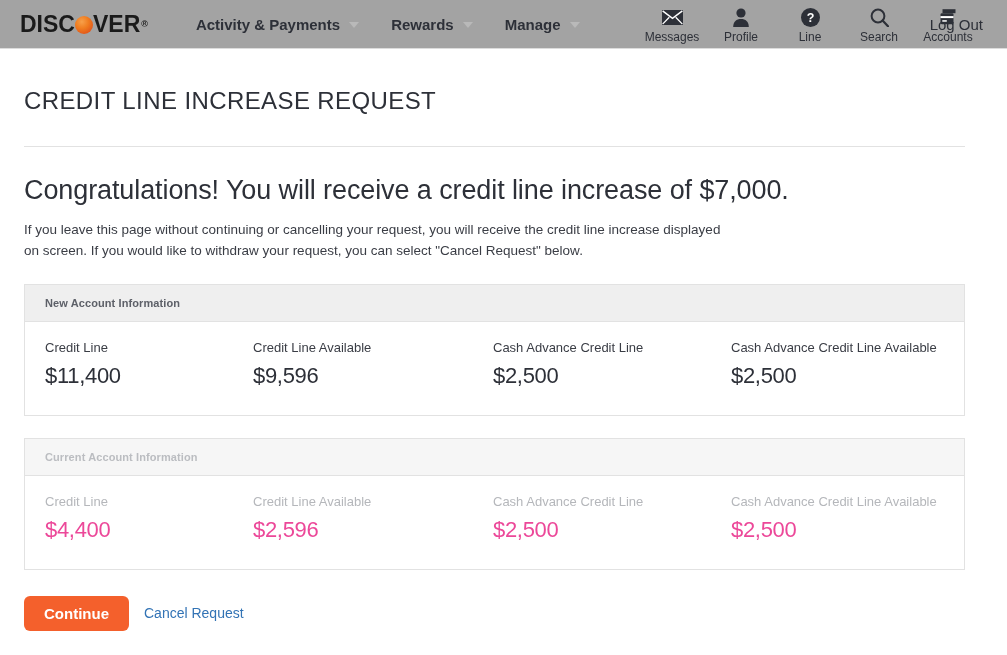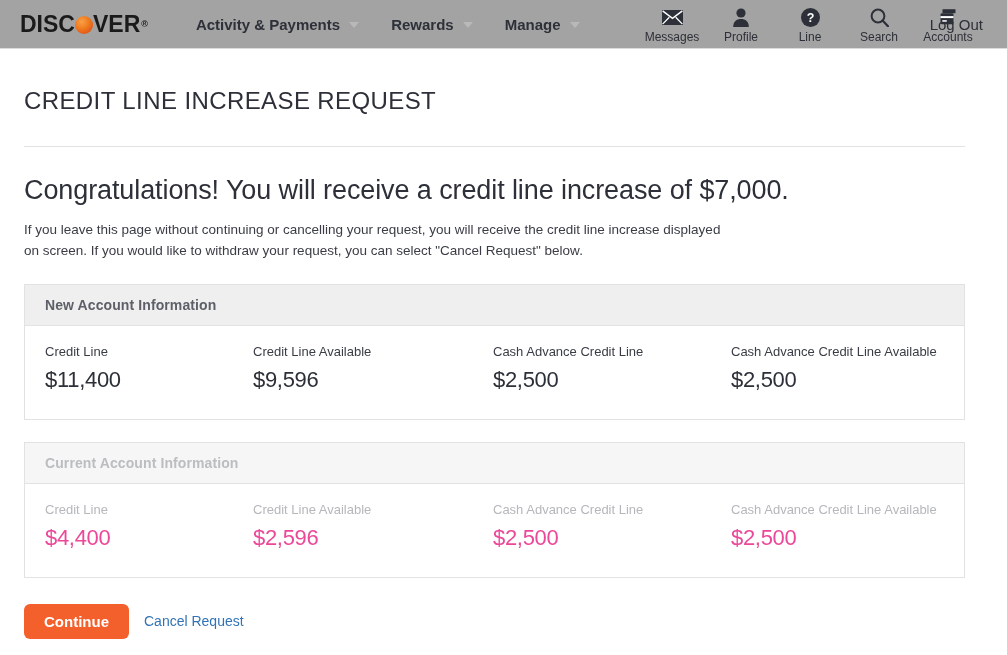--- a/index.html
+++ b/index.html
@@ -155,21 +155,21 @@
   .panel {
     border: 1px solid #e2e2e2;
     margin-top: 22px;
     width: 941px;
     background: #fff;
   }
   .panel-header {
     background: #efefef;
     border-bottom: 1px solid #e2e2e2;
     padding: 12px 20px;
-    font-size: 14px;
+    font-size: 11px;
     font-weight: bold;
     color: #5d6068;
     letter-spacing: 0.1px;
   }
   .panel.muted .panel-header {
     background: #f6f6f6;
     color: #bbbdc1;
   }
   .panel-body {
     display: flex;

